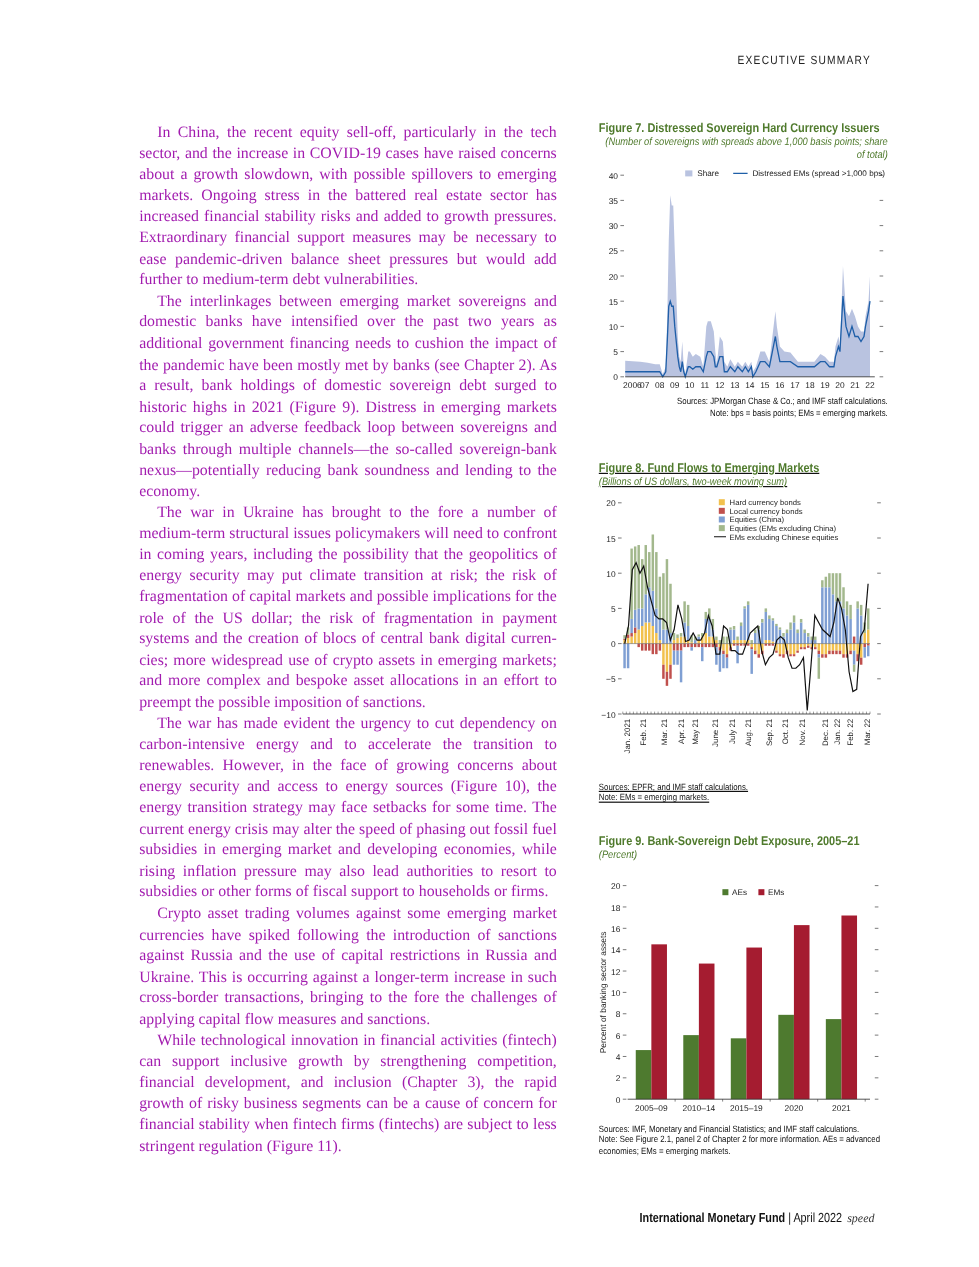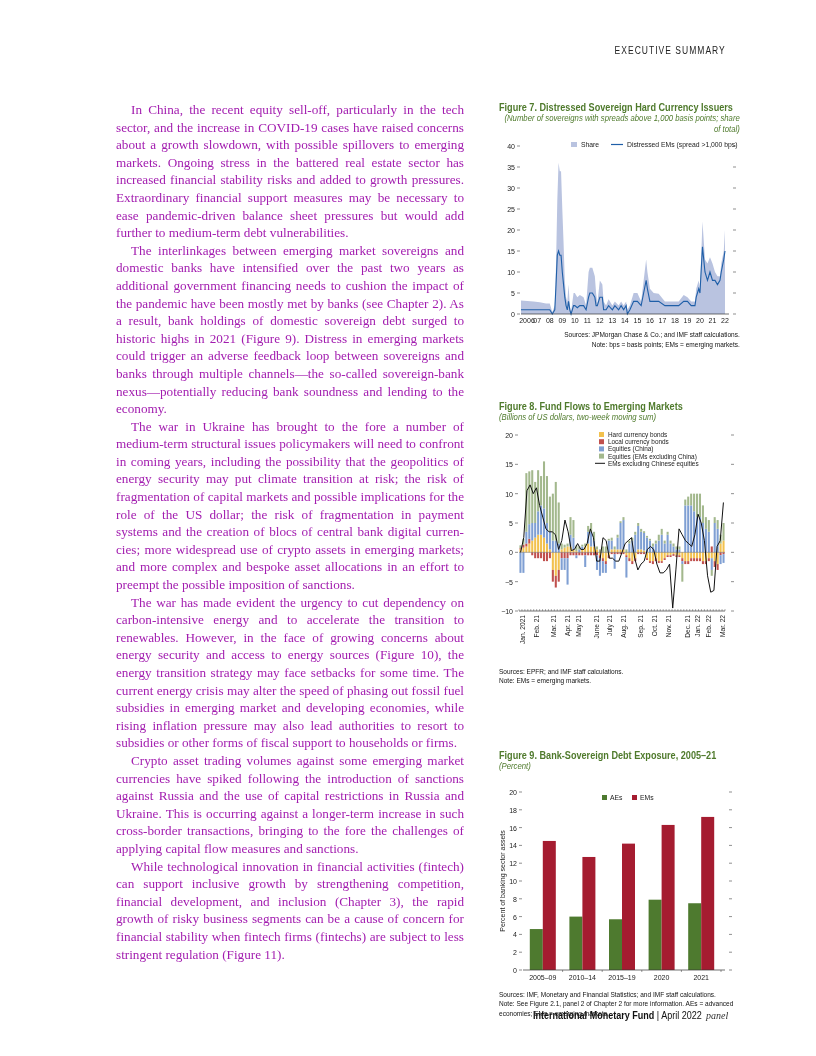--- a/index.html
+++ b/index.html
@@ -83,21 +83,21 @@
       <text x="226" y="187" font-size="7" text-anchor="middle" fill="#222">22</text>
       <rect x="72" y="6" width="6" height="5" fill="#b9c3e0"></rect>
       <text x="82" y="11" font-size="6.8" fill="#222">Share</text>
       <line x1="112" x2="124" y1="8.5" y2="8.5" stroke="#1f5fa8" stroke-width="1.2"></line>
       <text x="128" y="11" font-size="6.8" fill="#222">Distressed EMs (spread &gt;1,000 bps)</text>
     </svg>
   <div class="fig-note" style="margin-top:4px">Sources: JPMorgan Chase &amp; Co.; and IMF staff calculations.</div>
   <div class="fig-note">Note: bps = basis points; EMs = emerging markets.</div>
 </div>
 
-<div class="fig" style="top:400px;">
+<div class="fig" style="top:384px;text-decoration:underline;">
   <div class="fig-title">Figure 8. Fund Flows to Emerging Markets</div>
   <div class="fig-sub">(Billions of US dollars, two-week moving sum)</div>
   <svg id="fig8" width="240" height="236" style="display:block;margin-top:2px">
       <text x="14" y="189" font-size="7" text-anchor="end" fill="#222">−10</text>
       <line x1="16" x2="19" y1="186" y2="186" stroke="#444" stroke-width="0.6"></line>
       <line x1="232" x2="235" y1="186" y2="186" stroke="#444" stroke-width="0.6"></line>
       <text x="14" y="159.66666666666666" font-size="7" text-anchor="end" fill="#222">−5</text>
       <line x1="16" x2="19" y1="156.66666666666666" y2="156.66666666666666" stroke="#444" stroke-width="0.6"></line>
       <line x1="232" x2="235" y1="156.66666666666666" y2="156.66666666666666" stroke="#444" stroke-width="0.6"></line>
       <text x="14" y="130.33333333333334" font-size="7" text-anchor="end" fill="#222">0</text>
@@ -492,21 +492,21 @@
       <text x="109" y="26.4" font-size="6.4" fill="#222">Equities (China)</text>
       <rect x="100" y="28.6" width="5" height="5" fill="#a3b88d"></rect>
       <text x="109" y="33.6" font-size="6.4" fill="#222">Equities (EMs excluding China)</text>
       <line x1="96" x2="106" y1="38.3" y2="38.3" stroke="#111" stroke-width="1"></line>
       <text x="109" y="40.8" font-size="6.4" fill="#222">EMs excluding Chinese equities</text>
     </svg>
   <div class="fig-note" style="margin-top:6px">Sources: EPFR; and IMF staff calculations.</div>
   <div class="fig-note">Note: EMs = emerging markets.</div>
 </div>
 
-<div class="fig" style="top:749px;">
+<div class="fig" style="top:695px;">
   <div class="fig-title">Figure 9. Bank-Sovereign Debt Exposure, 2005–21</div>
   <div class="fig-sub">(Percent)</div>
   <svg id="fig9" width="240" height="212" style="display:block;margin-top:2px">
       <text x="18" y="199" font-size="7" text-anchor="end" fill="#222">0</text>
       <line x1="20" x2="23" y1="196" y2="196" stroke="#444" stroke-width="0.6"></line>
       <line x1="230" x2="233" y1="196" y2="196" stroke="#444" stroke-width="0.6"></line>
       <text x="18" y="181.2" font-size="7" text-anchor="end" fill="#222">2</text>
       <line x1="20" x2="23" y1="178.2" y2="178.2" stroke="#444" stroke-width="0.6"></line>
       <line x1="230" x2="233" y1="178.2" y2="178.2" stroke="#444" stroke-width="0.6"></line>
       <text x="18" y="163.4" font-size="7" text-anchor="end" fill="#222">4</text>
@@ -565,13 +565,13 @@
     </svg>
   <div class="fig-note" style="margin-top:4px">Sources: IMF, Monetary and Financial Statistics; and IMF staff calculations.</div>
   <div class="fig-note">Note: See Figure 2.1, panel 2 of Chapter 2 for more information. AEs = advanced economies; EMs = emerging markets.</div>
 </div>
 
 <div class="footer">
   <b>International Monetary Fund</b>
   <span>|</span>
   <span>April 2022</span>
 </div>
-<div class="folio">panel</div>
+<div class="folio">speed</div>
 
 </body></html>

